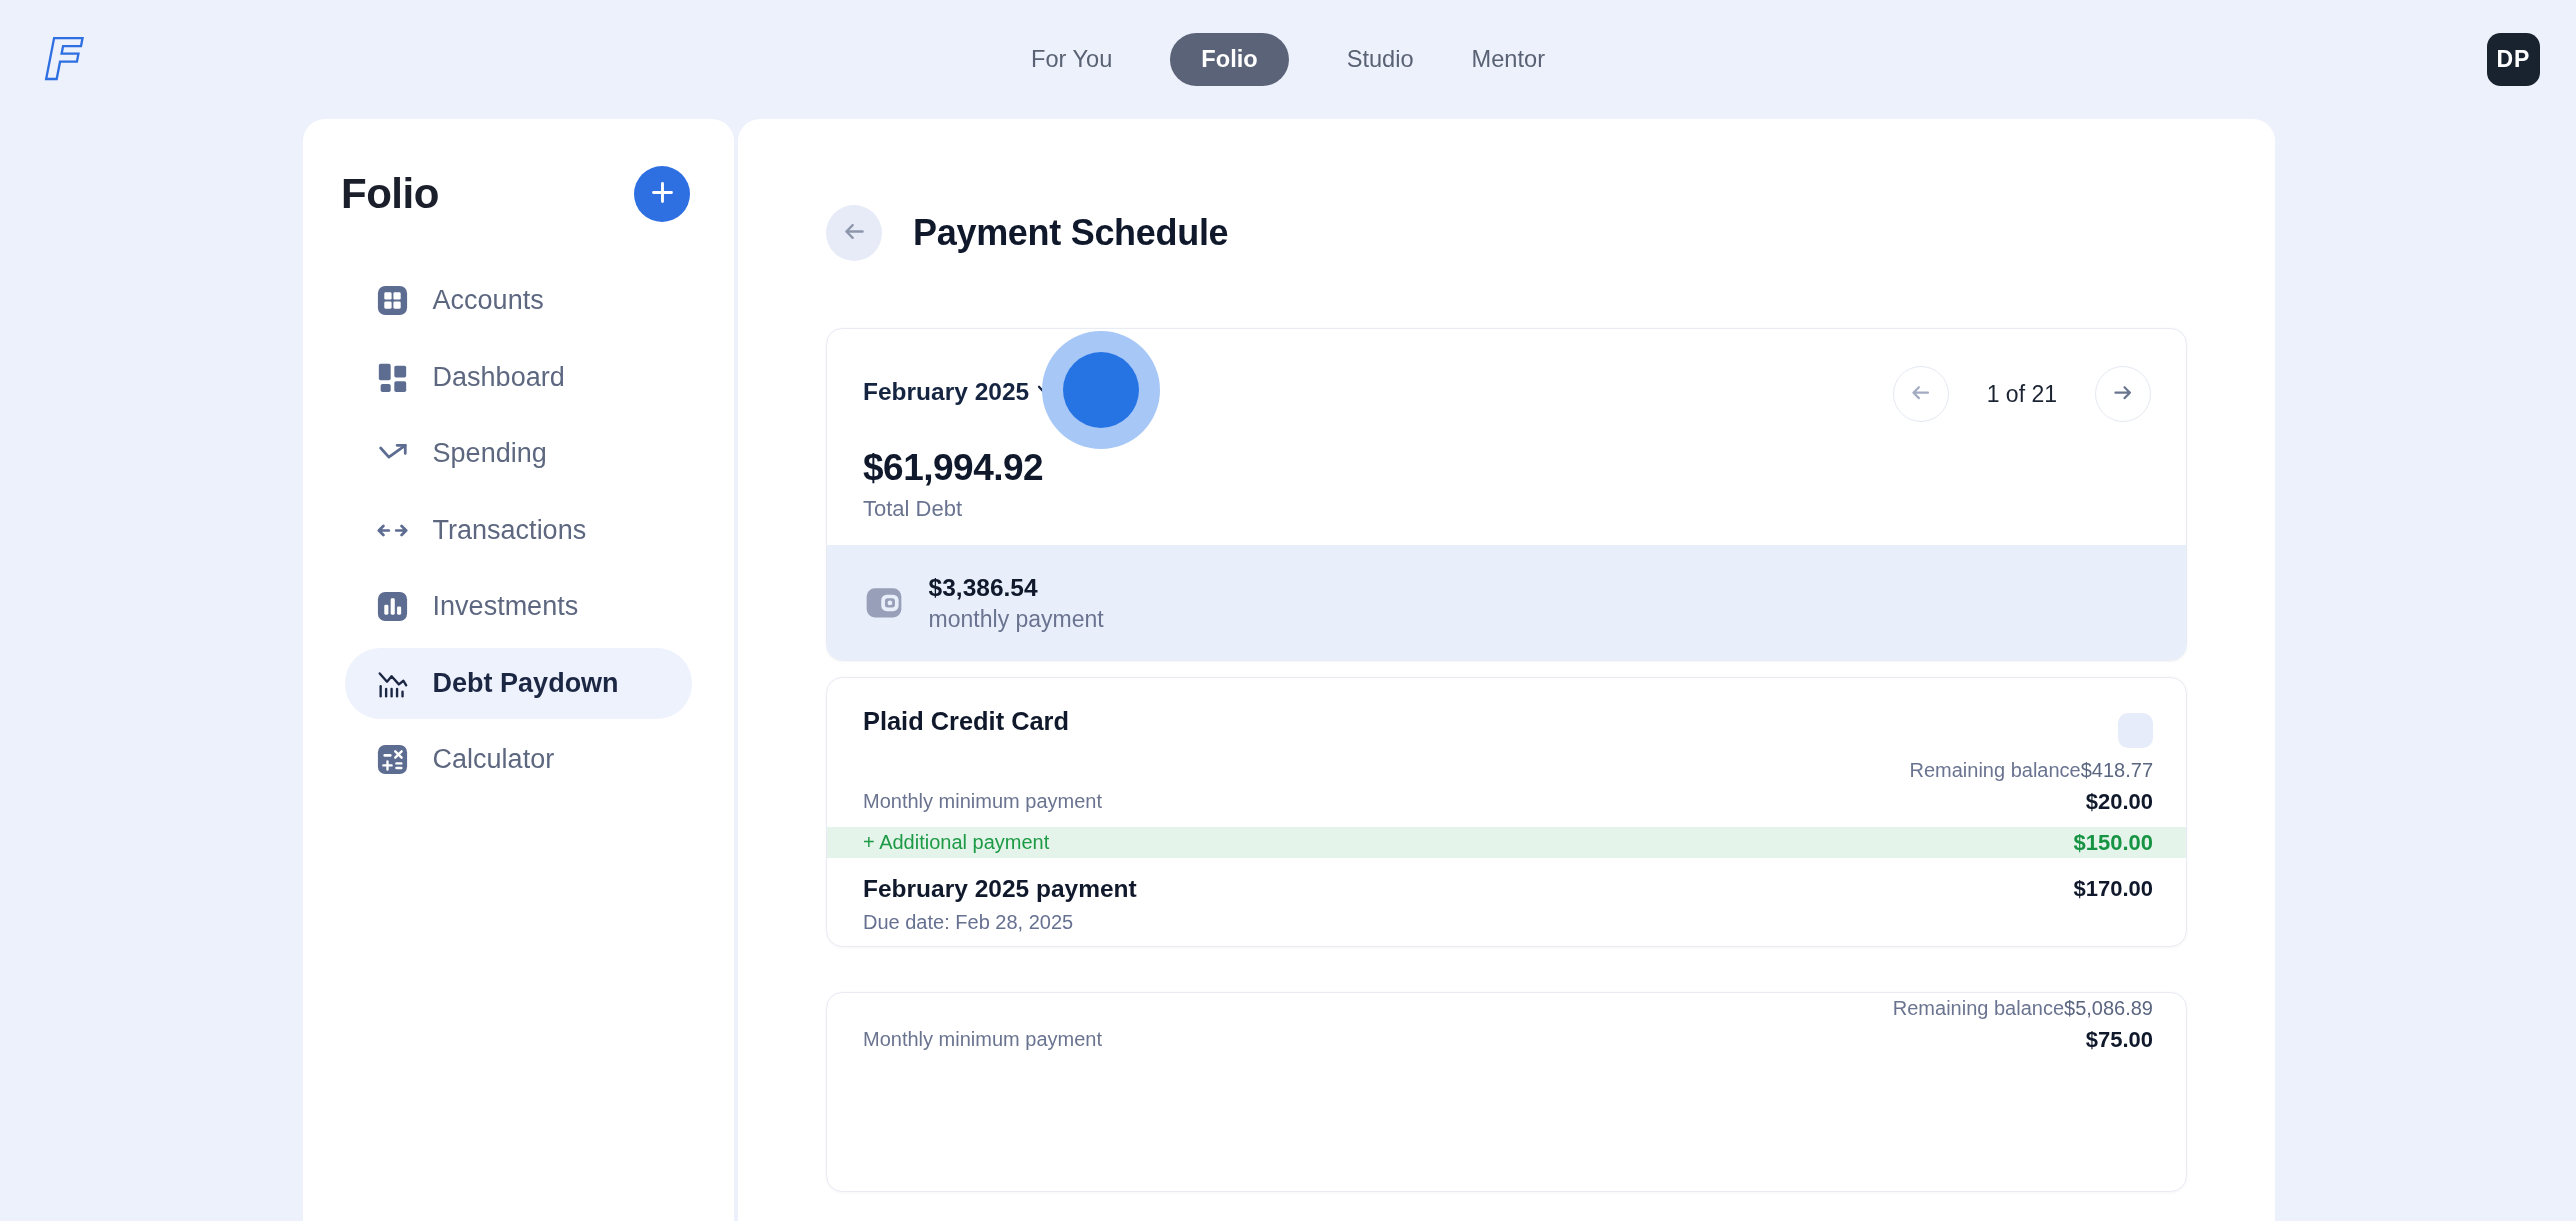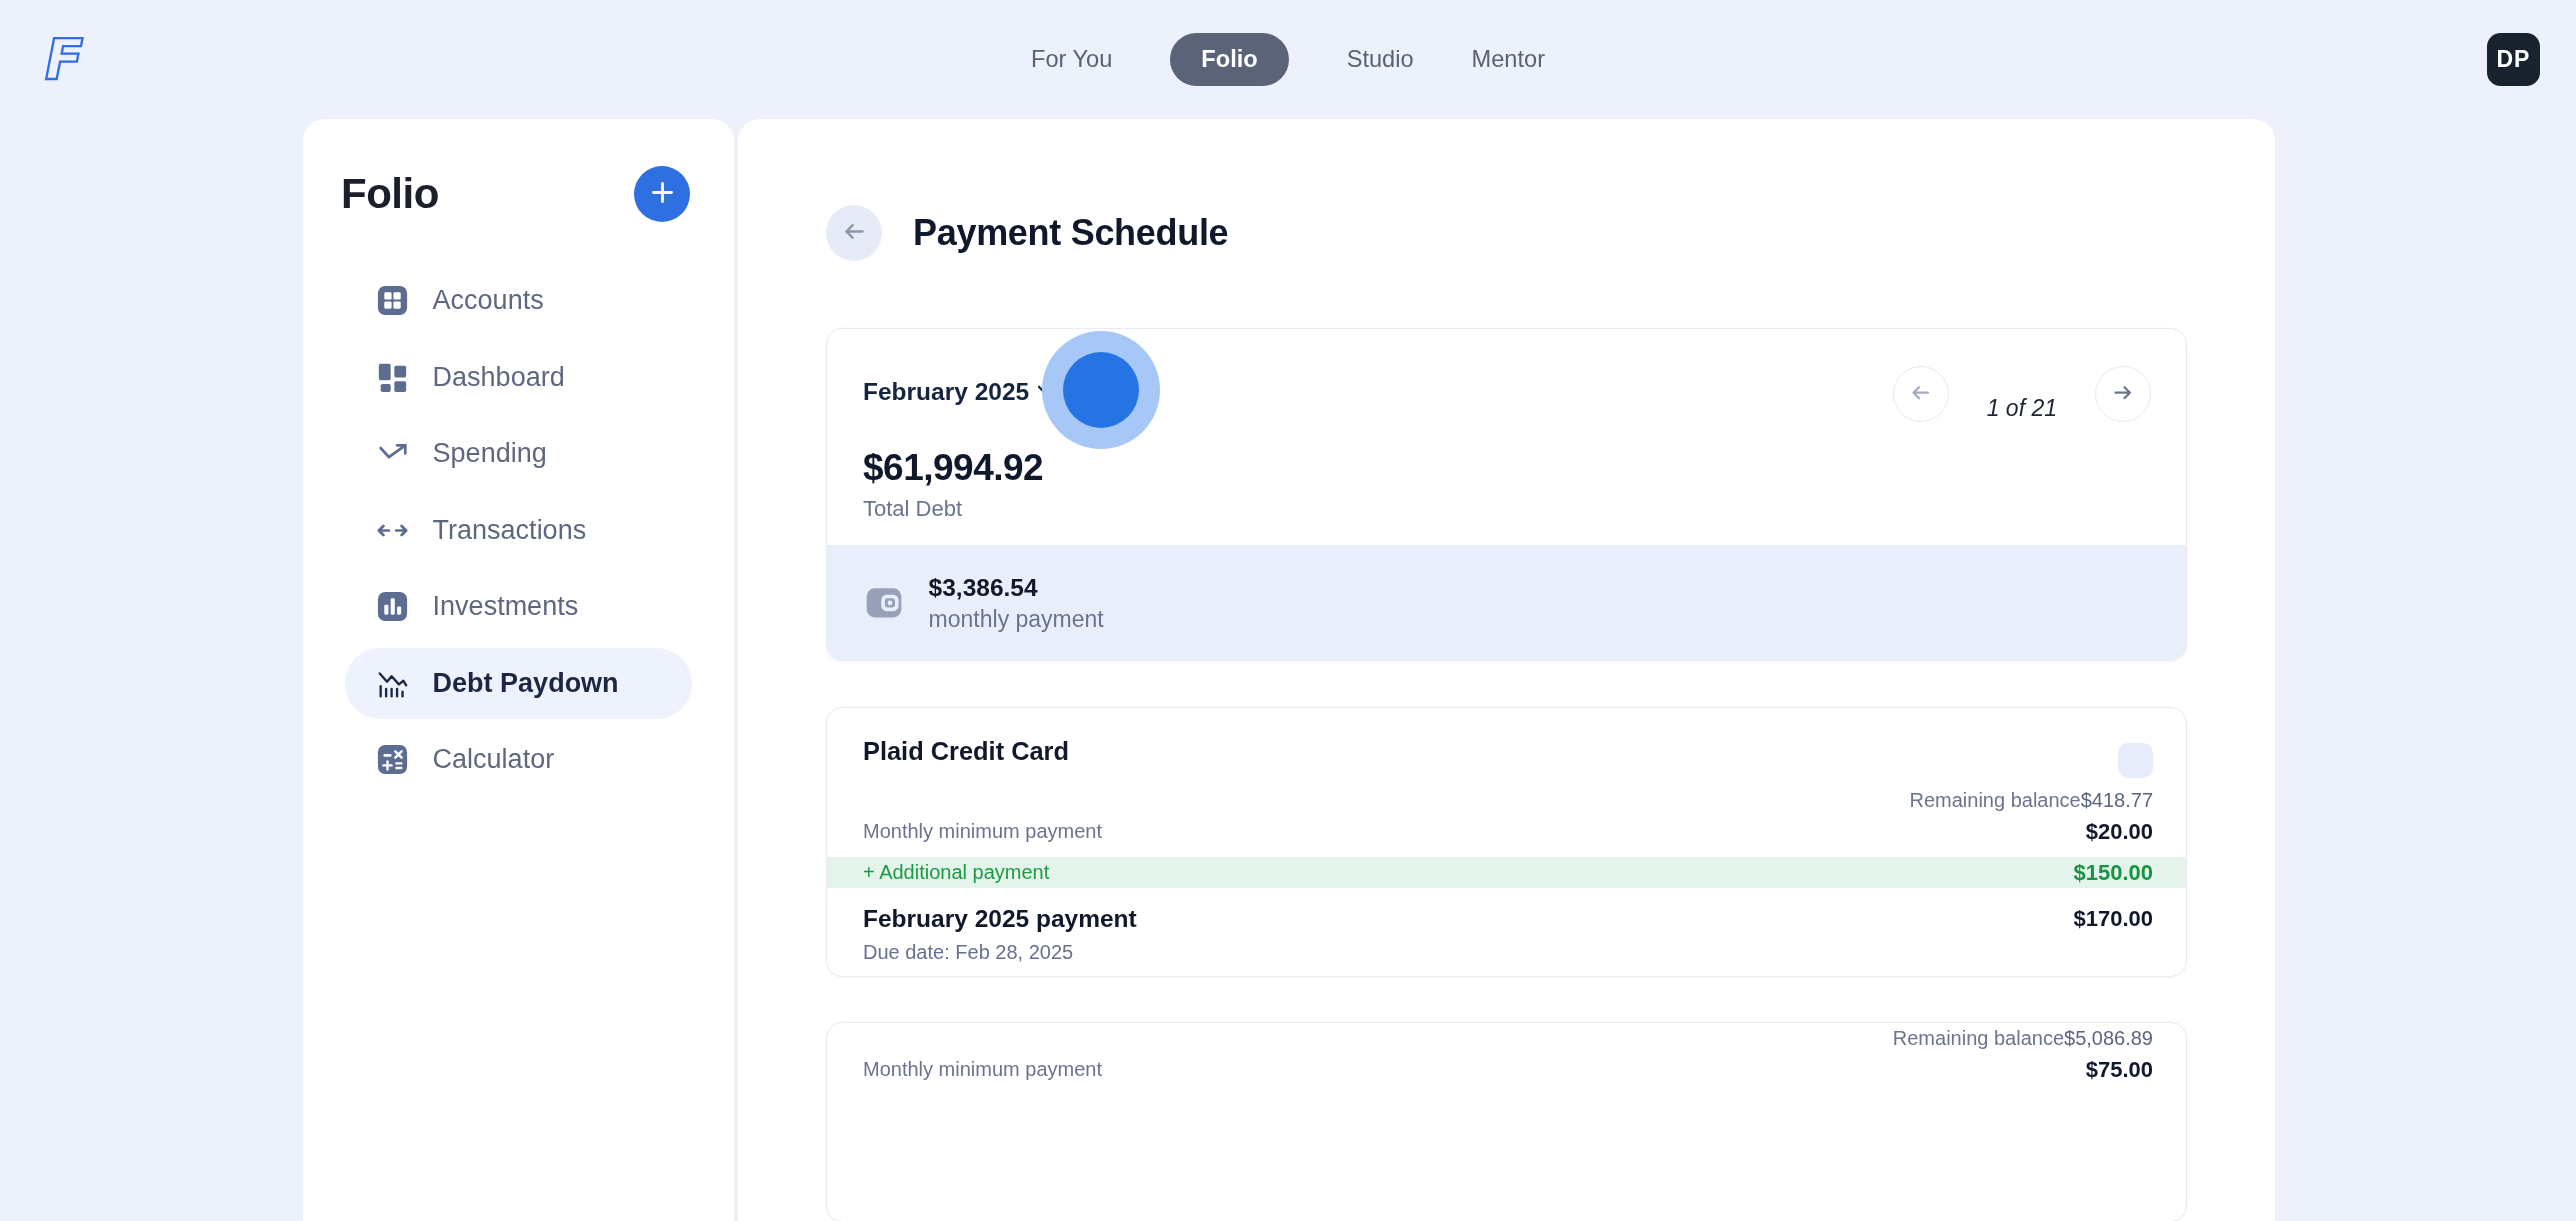--- a/index.html
+++ b/index.html
@@ -54,35 +54,35 @@
   .sched-card{margin-top:67px;border:1.4px solid #e8ebf4;border-radius:16.4px;height:333px;
               position:relative;overflow:hidden;background:#fff;
               box-shadow:0 0.9px 2.7px rgba(20,30,60,0.04);}
   .sched-top{position:relative;height:216px;}
   .month-btn{position:absolute;left:36px;top:49px;display:flex;align-items:center;gap:4px;
              font-size:24.5px;font-weight:bold;color:#152441;background:none;border:none;
              cursor:pointer;font-family:inherit;}
   .deco-circle{position:absolute;left:215px;top:1.8px;width:118px;height:118px;border-radius:50%;
                background:var(--circle-outer);display:flex;align-items:center;justify-content:center;}
   .deco-inner{width:76px;height:76px;border-radius:50%;background:var(--circle-inner);}
-  .pager{position:absolute;right:35px;top:37px;display:flex;align-items:flex-end;gap:38px;font-style:italic;}
+  .pager{position:absolute;right:35px;top:37px;display:flex;align-items:center;gap:38px;}
   .pager-btn{width:56px;height:56px;border-radius:50%;border:1.4px solid #e4e8f1;background:#fff;
              display:flex;align-items:center;justify-content:center;cursor:pointer;}
   .pager-text{font-size:23px;color:#1c2433;}
   .total{position:absolute;left:36px;top:118px;font-size:37px;font-weight:bold;
          color:var(--text-dark);letter-spacing:-0.5px;}
   .total-label{position:absolute;left:36px;top:167px;font-size:22px;color:var(--text-gray);}
   .sched-strip{height:117px;background:var(--strip-bg);display:flex;align-items:center;
                padding-left:36px;gap:23.6px;}
   .strip-text .v{font-size:24.5px;font-weight:bold;color:var(--text-dark);}
   .strip-text .l{font-size:23px;color:var(--text-gray);margin-top:4.5px;}
 
   
   .section-heading{margin-top:67px;font-size:27px;font-weight:bold;color:var(--text-dark);}
-  .acct-card{margin-top:46px;border:1.4px solid #e8ebf4;border-radius:16.4px;background:#fff;
+  .acct-card{margin-top:16px;border:1.4px solid #e8ebf4;border-radius:16.4px;background:#fff;
              box-shadow:0 0.9px 2.7px rgba(20,30,60,0.04);overflow:hidden;}
   .acct-card.first{height:270px;}
   .acct-card.compact{margin-top:45px;height:200px;}
   .title-row{display:flex;align-items:flex-start;justify-content:space-between;
              padding:29px 33px 0 36px;}
   .compact .title-row{padding-top:22px;}
   .acct-title{font-size:25.4px;font-weight:bold;color:var(--text-dark);}
   .acct-badge{width:35px;height:35px;border-radius:10px;background:#e7ecfa;margin-top:5.5px;flex:none;}
   .meta-row{display:flex;justify-content:flex-end;align-items:center;
             padding:0 33px 0 36px;margin-top:11px;}

